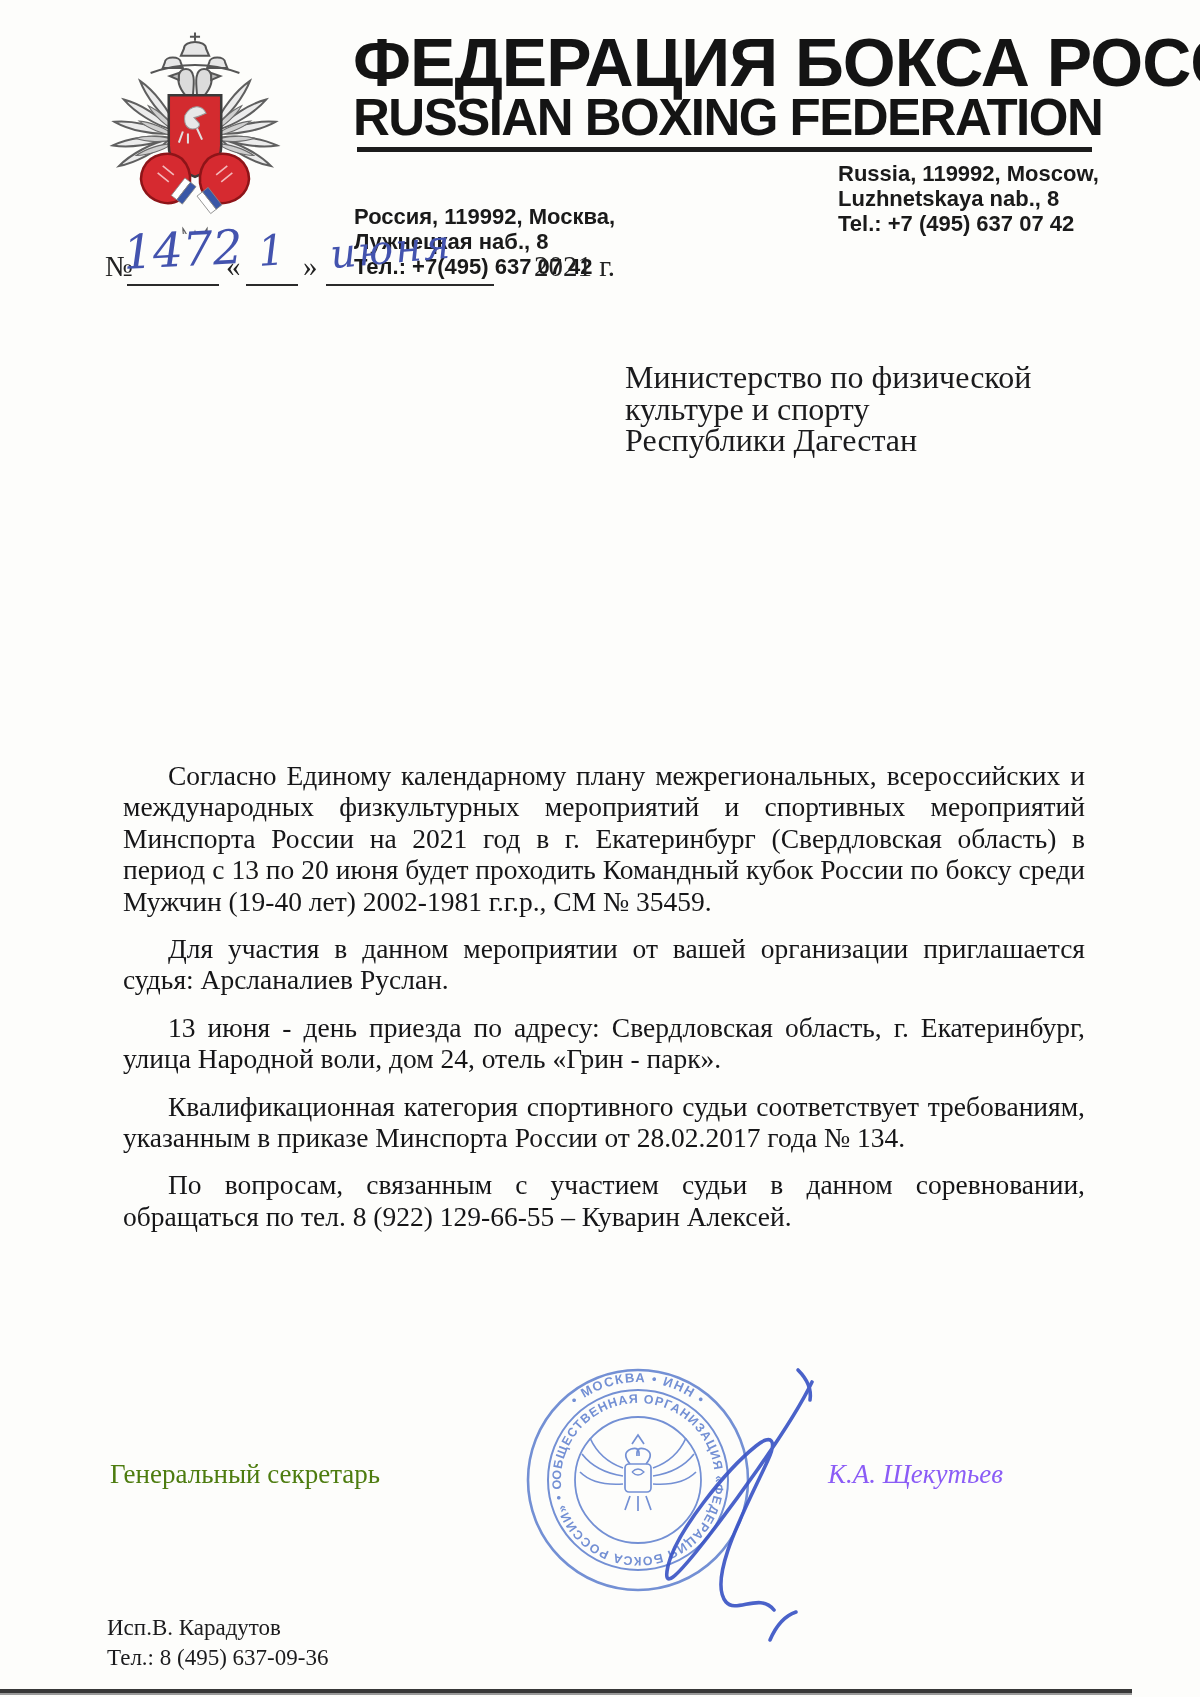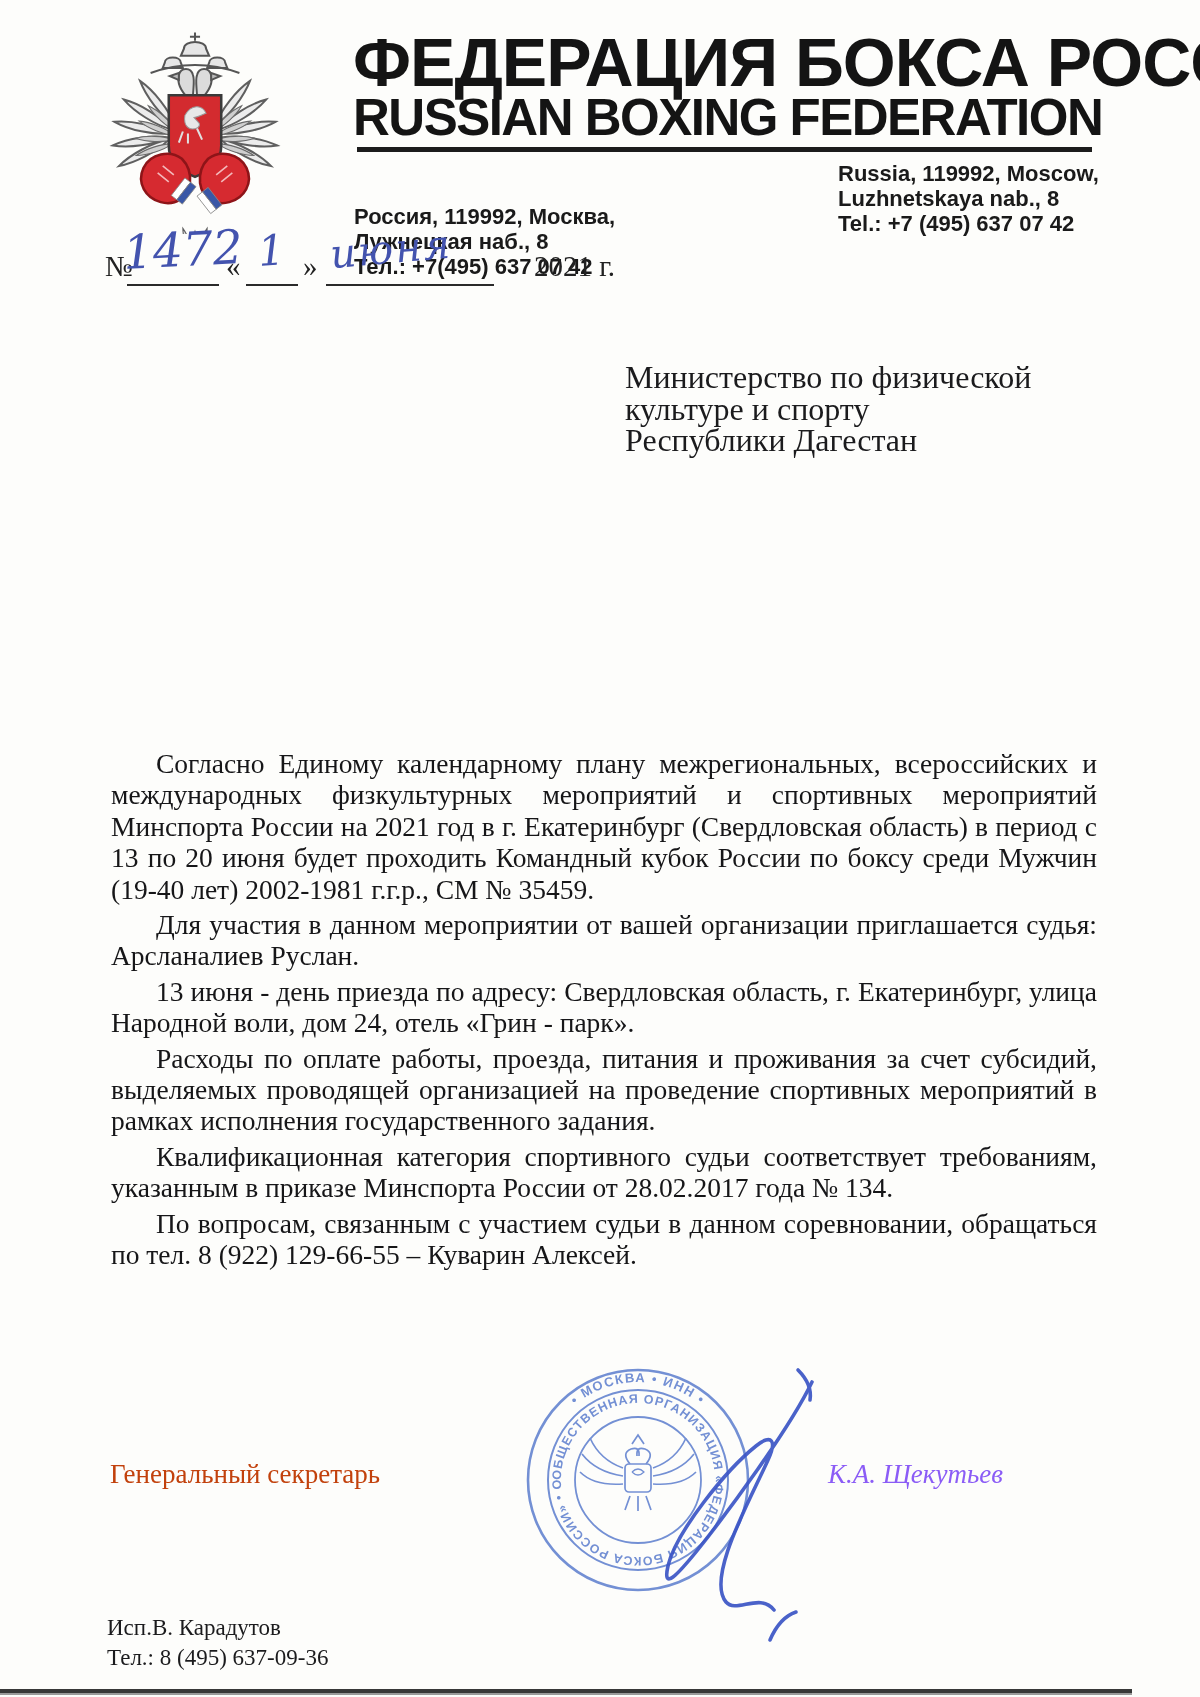--- a/index.html
+++ b/index.html
@@ -47,24 +47,24 @@
 
   
   .recipient { left:625px; top:362px; font-size:32px; line-height:31.5px; color:#1b1b1d; }
 
   
   .body-text {
     left:107px; top:744px; width:994px;
     font-size:27.5px; line-height:31.4px;
     text-align:justify; color:#161618;
   }
-  .body-text p { text-indent:45px; margin:4px; }
-
-  
-  .sig-title { left:110px; top:1459px; font-size:27px; color:#c2410c; white-space:nowrap; }
+  .body-text p { text-indent:45px; margin:16px; }
+
+  
+  .sig-title { left:110px; top:1459px; font-size:27px; color:#4d7c0f; white-space:nowrap; }
   .sig-name  { left:828px; top:1459px; font-size:27px; color:#8b5cf6; white-space:nowrap;font-style:italic; }
   .stamp-wrap { left:518px; top:1360px; width:240px; height:240px; }
   .pen-sign  { left:560px; top:1340px; width:300px; height:330px; }
 
   
   .footer { left:107px; top:1613px; font-size:23px; line-height:30px; color:#1b1b1d; }
   .bottom-bar { left:0; top:1689px; width:1132px; height:4px; background:#383838; }
   .bottom-bar2 { left:0; top:1693px; width:1132px; height:2px; background:#9a9a9a; }
 </style>
 </head>
@@ -186,21 +186,20 @@
 <div class="abs recipient">
   <div>Министерство по физической</div>
   <div>культуре и спорту</div>
   <div>Республики Дагестан</div>
 </div>
 
 <div class="abs body-text">
   <p>Согласно Единому календарному плану межрегиональных, всероссийских и международных физкультурных мероприятий и спортивных мероприятий Минспорта России на 2021 год в г. Екатеринбург (Свердловская область) в период с 13 по 20 июня будет проходить Командный кубок России по боксу среди Мужчин (19-40 лет) 2002-1981 г.г.р., СМ № 35459.</p>
   <p>Для участия в данном мероприятии от вашей организации приглашается судья: Арсланалиев Руслан.</p>
   <p>13 июня - день приезда по адресу: Свердловская область, г. Екатеринбург, улица Народной воли, дом 24, отель «Грин - парк».</p>
-  <p>Расходы по оплате работы, проезда, питания и проживания за счет субсидий, выделяемых проводящей организацией на проведение спортивных мероприятий в рамках исполнения государственного задания.</p>
   <p>Квалификационная категория спортивного судьи соответствует требованиям, указанным в приказе Минспорта России от 28.02.2017 года № 134.</p>
   <p>По вопросам, связанным с участием судьи в данном соревновании, обращаться по тел. 8 (922) 129-66-55 – Куварин Алексей.</p>
 </div>
 
 <div class="abs sig-title">Генеральный секретарь</div>
 <div class="abs sig-name">К.А. Щекутьев</div>
 
 <div class="abs stamp-wrap">
   <svg viewBox="0 0 240 240" width="240" height="240" style="opacity:0.88;">
     <defs>

